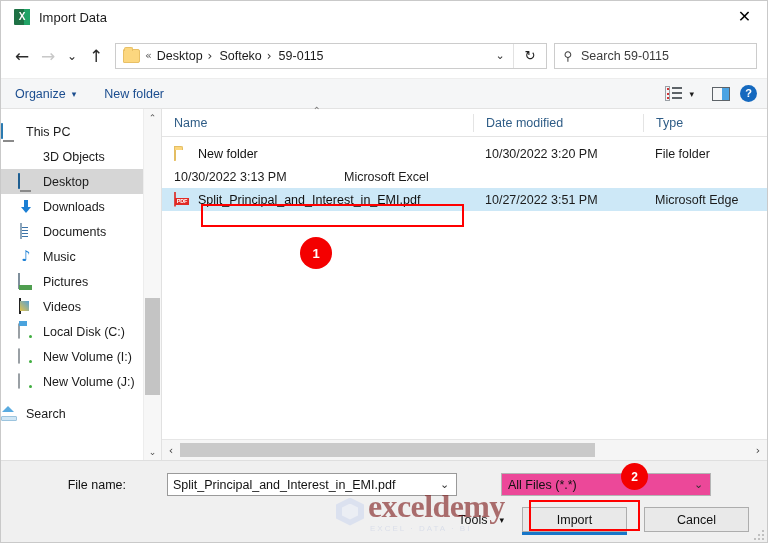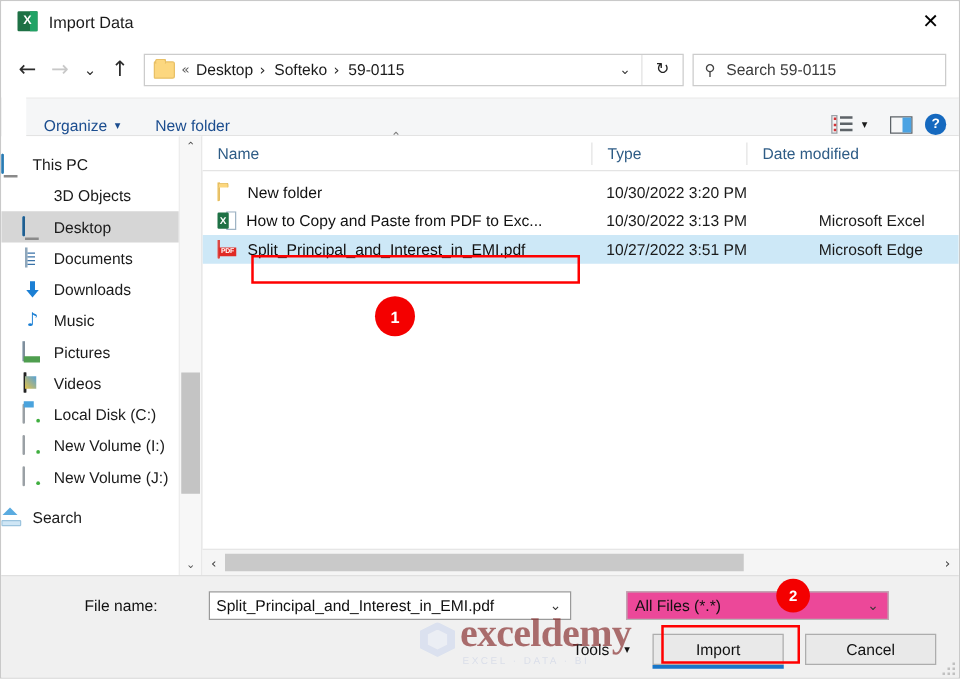--- a/index.html
+++ b/index.html
@@ -96,21 +96,21 @@
   }
   .search-ico{
     width:26px;text-align:center;font-size:12px;color:#444;
     font-family:"DejaVu Sans",sans-serif;
   }
   .search-ph{font-size:12.5px;color:#3c3c3c;}
   
   .cmdbar{
     height:31px;min-height:31px;background:#f5f6f7;
     border-top:1px solid #ededed;border-bottom:1px solid #e3e3e3;
-    display:flex;align-items:flex-end;padding:0 10px 0 14px;box-sizing:border-box;margin-left:20px;
+    display:flex;align-items:center;padding:0 10px 0 14px;box-sizing:border-box;
   }
   .cmd-item{font-size:12.5px;color:#1b4d8f;margin-right:28px;display:flex;align-items:center;}
   .cmd-caret{font-size:9px;margin-left:6px;color:#1b4d8f;font-family:"DejaVu Sans",sans-serif;}
   .cmd-right{margin-left:auto;display:flex;align-items:center;gap:3px;}
   .view-ico{
     width:17px;height:15px;position:relative;display:inline-block;
   }
   .view-ico .col{position:absolute;left:0;top:0;width:5px;height:15px;border:1px solid #9aa0a6;box-sizing:border-box;}
   .view-ico .ln{position:absolute;right:0;height:2px;background:#5d6368;}
   .view-ico .l1{top:1px;width:10px;}
@@ -357,26 +357,26 @@
       </div>
       <div class="nav-item indent">
         <span class="nav-ico"><span class="ic-3d"></span></span>
         <span>3D Objects</span>
       </div>
       <div class="nav-item indent selected">
         <span class="nav-ico"><span class="ic-desk"></span></span>
         <span>Desktop</span>
       </div>
       <div class="nav-item indent">
+        <span class="nav-ico ic-dl"></span>
+        <span>Downloads</span>
+      </div>
+      <div class="nav-item indent">
         <span class="nav-ico"><span class="ic-doc"></span></span>
         <span>Documents</span>
-      </div>
-      <div class="nav-item indent">
-        <span class="nav-ico ic-dl"></span>
-        <span>Downloads</span>
       </div>
       <div class="nav-item indent">
         <span class="nav-ico ic-music">♪</span>
         <span>Music</span>
       </div>
       <div class="nav-item indent">
         <span class="nav-ico"><span class="ic-pic"></span></span>
         <span>Pictures</span>
       </div>
       <div class="nav-item indent">
@@ -409,46 +409,40 @@
       </div>
     </div>
 
     <div class="filepane">
 
       <div class="colhead">
         <div class="ch ch-name">
           <span class="sortmark">⌃</span>
           <span>Name</span>
         </div>
+        <div class="ch ch-date">
+          <span>Date modified</span>
+        </div>
         <div class="ch ch-type">
           <span>Type</span>
-        </div>
-        <div class="ch ch-date">
-          <span>Date modified</span>
         </div>
       </div>
 
       <div class="filelist">
 
         <div class="frow">
           <div class="fcell-name">
             <span class="f-ico"><span class="ic-folder"></span></span>
             <span>New folder</span>
           </div>
           <div class="fcell-date">10/30/2022 3:20 PM</div>
+          <div class="fcell-type">File folder</div>
         </div>
 
         <div class="frow">
-          <div class="fcell-name">
-            <span class="f-ico ic-xls">
-              <span class="sheet"></span>
-                <span class="sq"></span>
-            </span>
-            <span>How to Copy and Paste from PDF to Exc...</span>
-          </div>
           <div class="fcell-date">10/30/2022 3:13 PM</div>
           <div class="fcell-type">Microsoft Excel</div>
         </div>
 
         <div class="frow selected">
           <div class="fcell-name">
             <span class="f-ico"><span class="ic-pdf"></span></span>
             <span>Split_Principal_and_Interest_in_EMI.pdf</span>
           </div>
           <div class="fcell-date">10/27/2022 3:51 PM</div>

